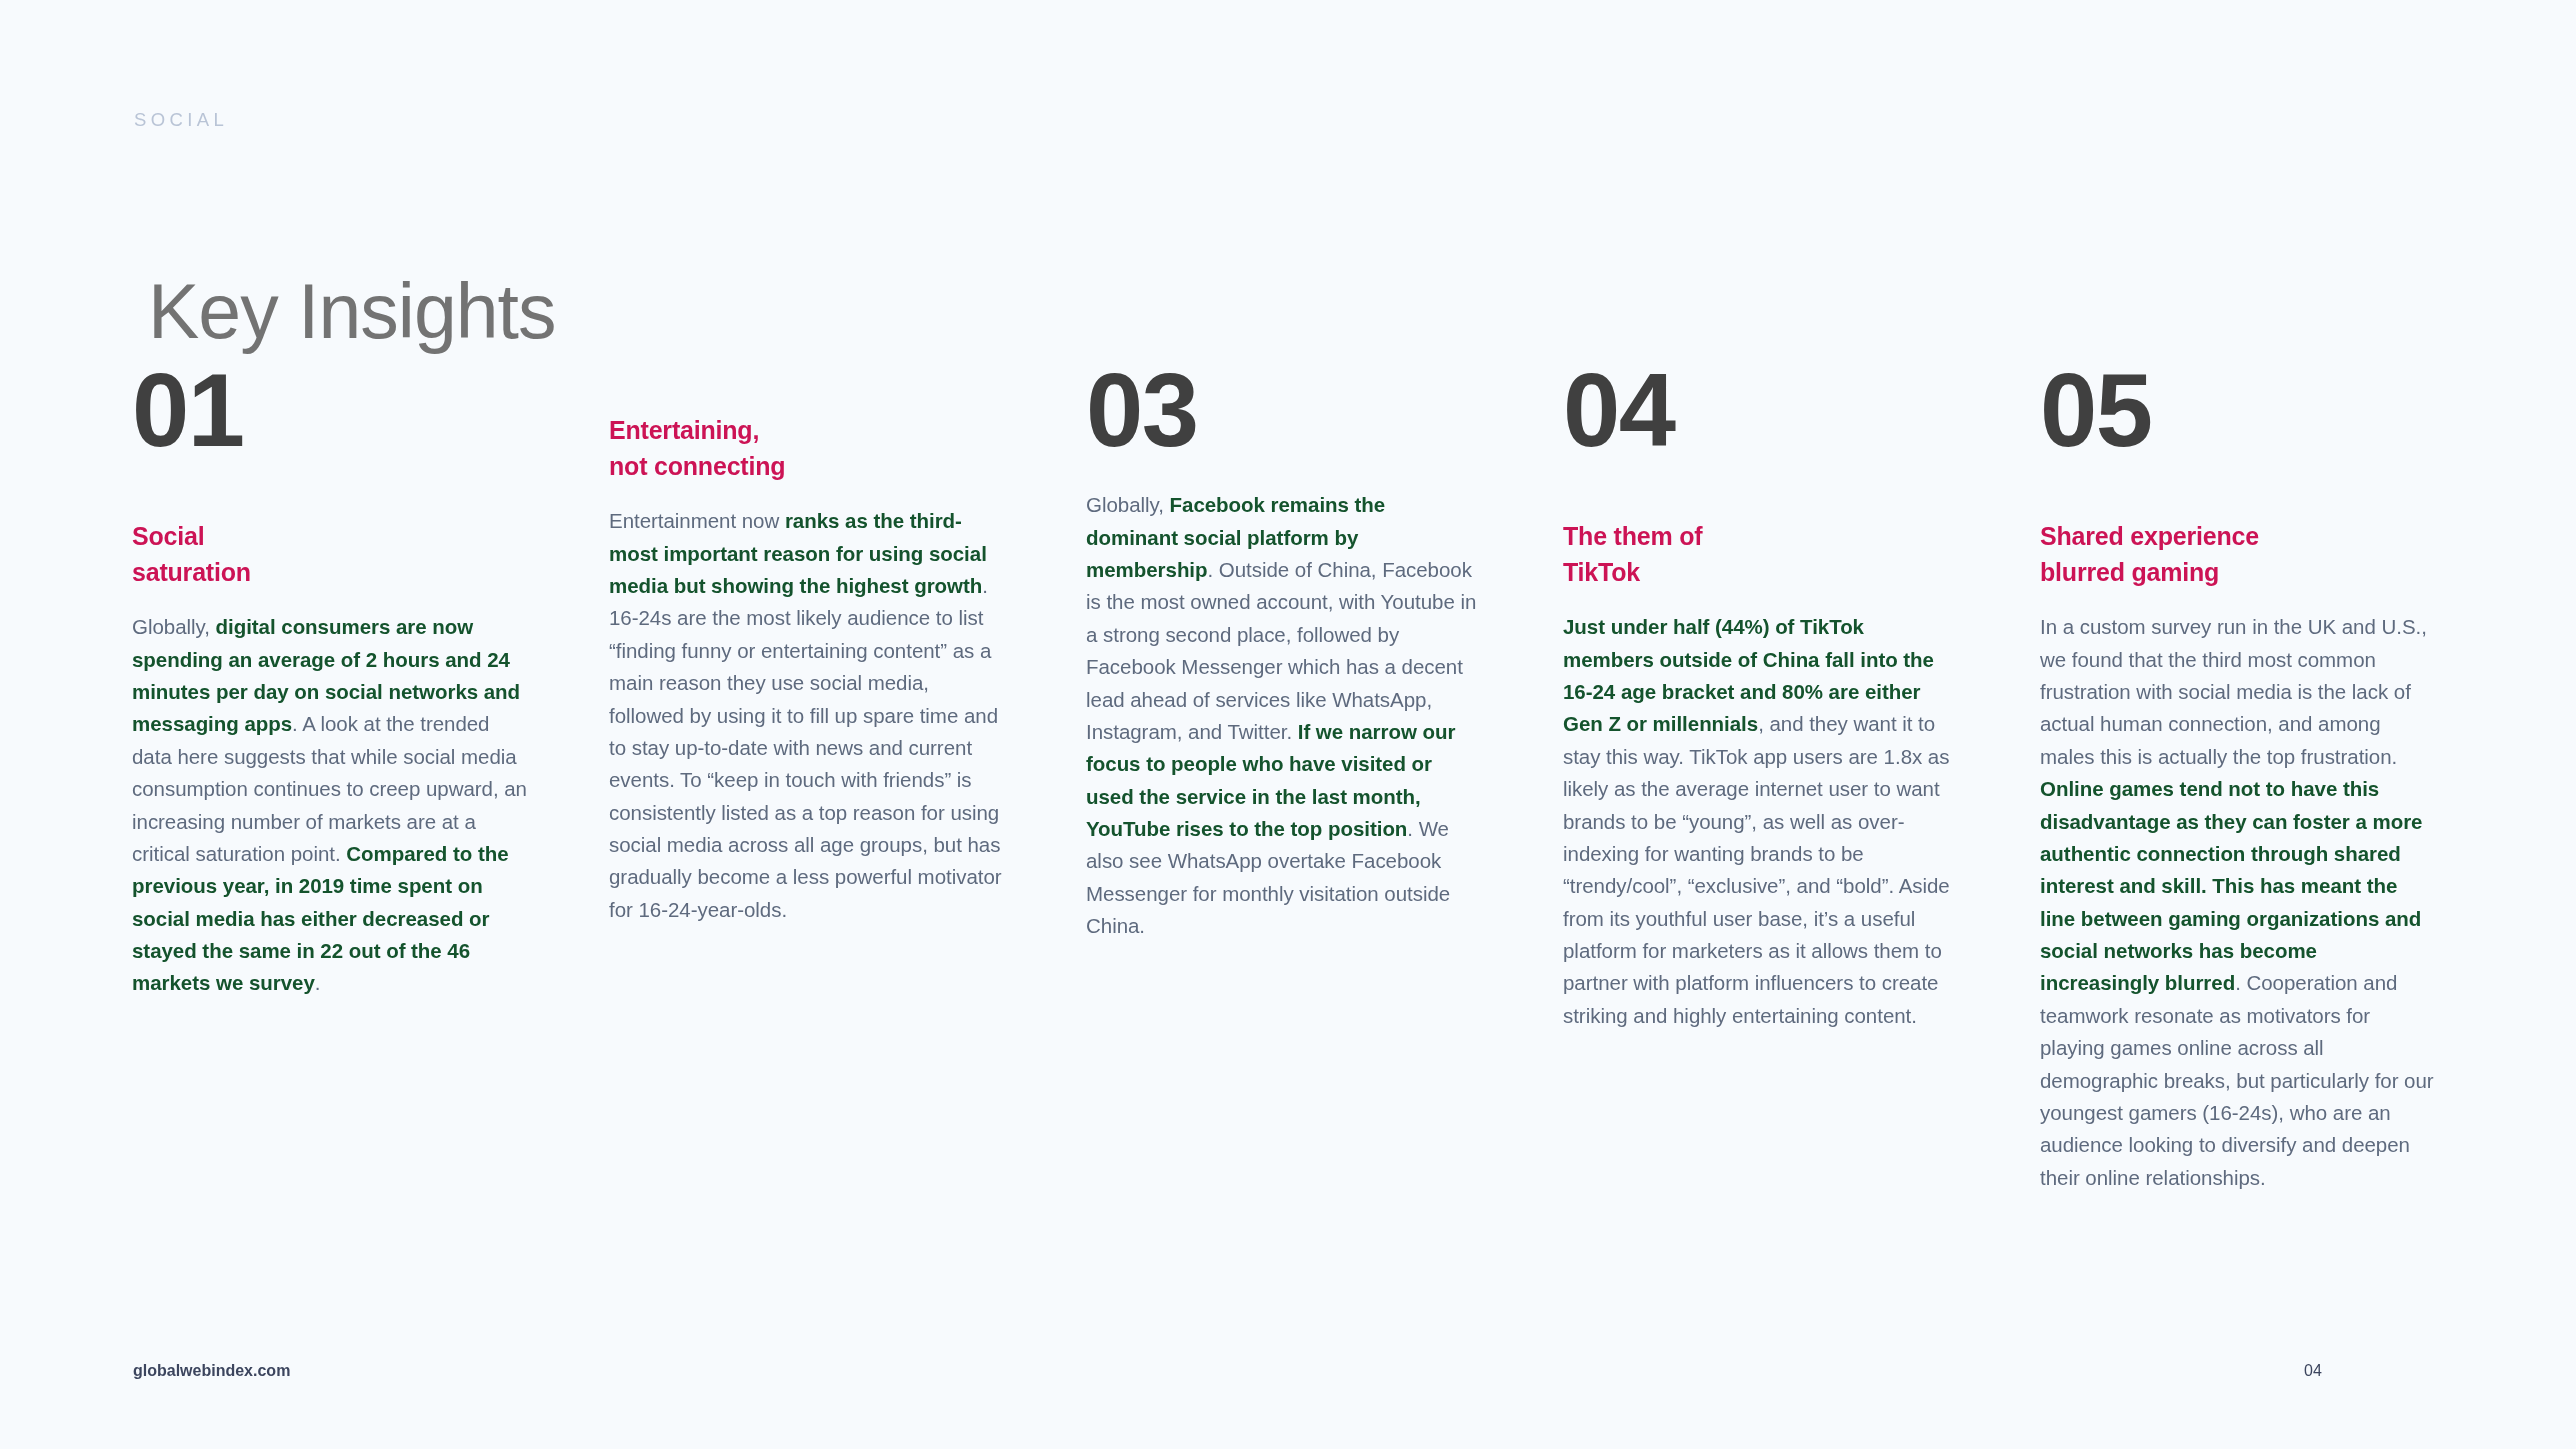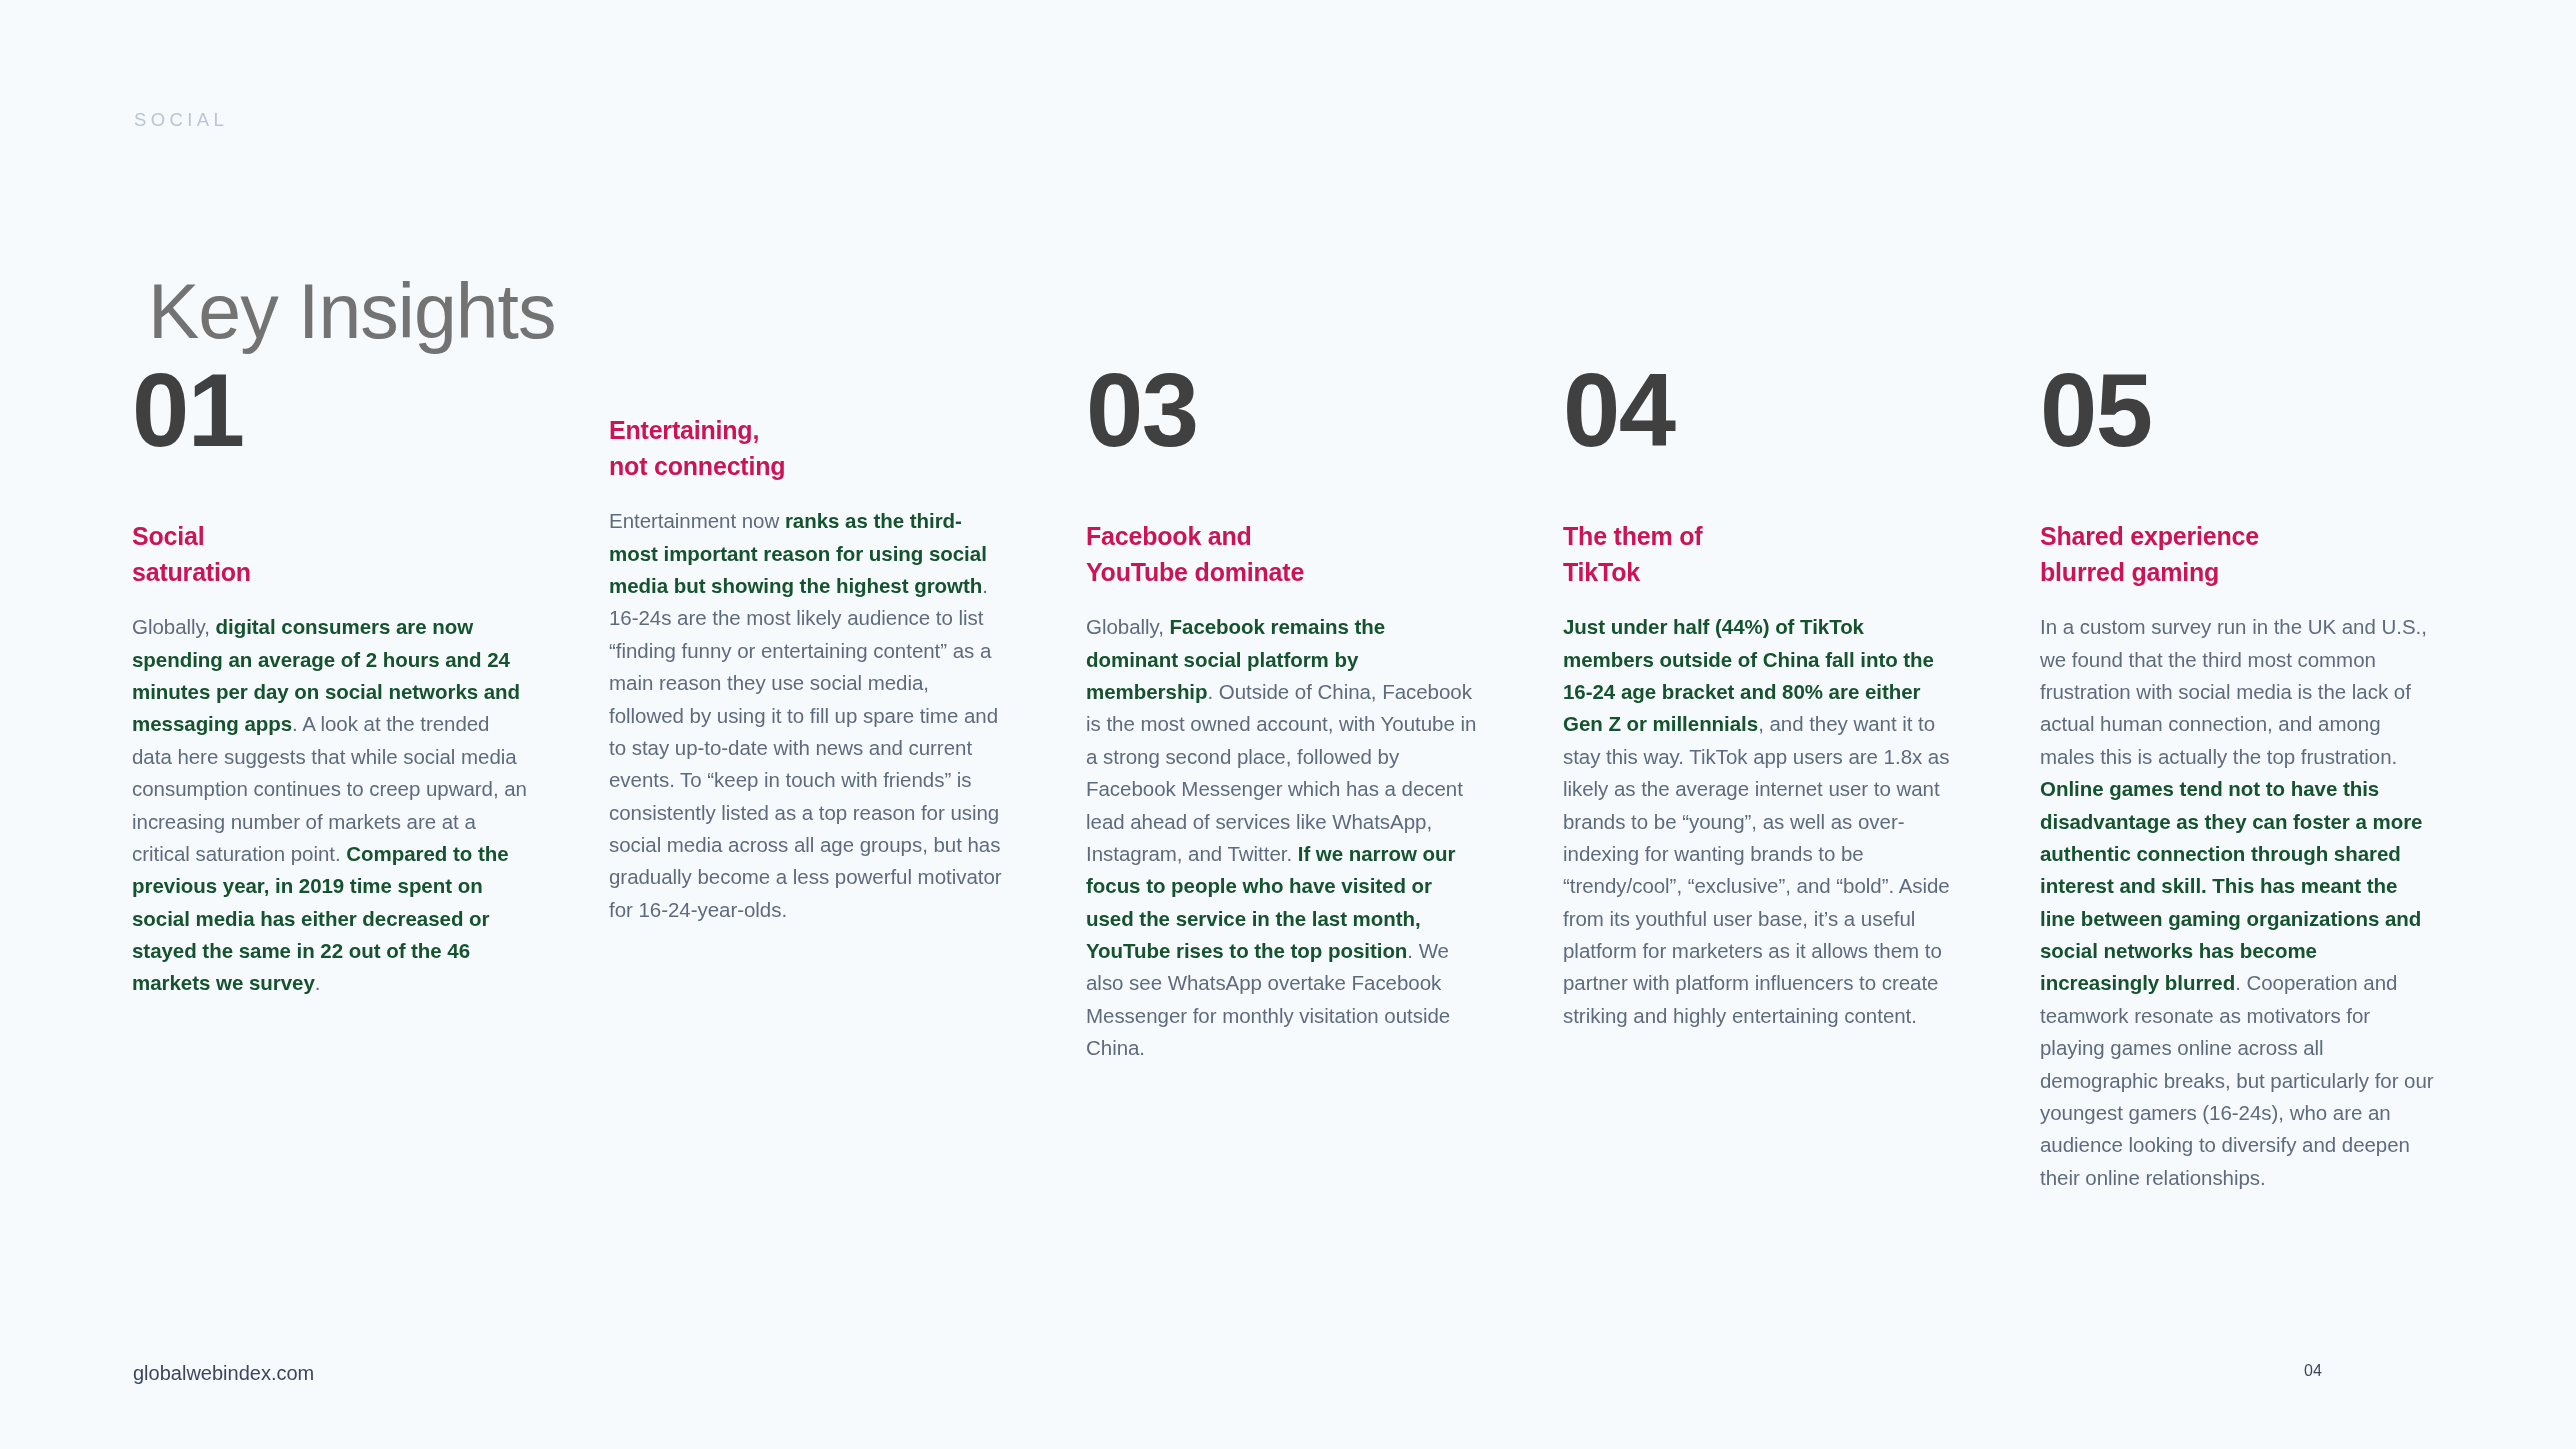--- a/index.html
+++ b/index.html
@@ -97,23 +97,23 @@
   }
 
   
   .col-4 .col-heading { letter-spacing: -0.2px; }
 
   
   .footer-left {
     position: absolute;
     left: 133px;
     top: 1362px;
-    font-size: 20px;
+    font-size: 16px;
     color: #3c455e;
-    font-weight: 400;
+    font-weight: 700;
   }
   .footer-right {
     position: absolute;
     left: 2304px;
     top: 1362px;
     font-size: 16px;
     color: #3c455e;
     font-weight: 400;
   }
 </style>
@@ -140,24 +140,20 @@
     <div class="col col-2">
       <div class="col-heading">
         <span>Entertaining,</span><br>
         <span>not connecting</span>
       </div>
       <div class="col-body">Entertainment now <b>ranks as the third-most important reason for using social media but showing the highest growth</b>. 16-24s are the most likely audience to list “finding funny or entertaining content” as a main reason they use social media, followed by using it to fill up spare time and to stay up-to-date with news and current events. To “keep in touch with friends” is consistently listed as a top reason for using social media across all age groups, but has gradually become a less powerful motivator for 16-24-year-olds.</div>
     </div>
 
     <div class="col col-3">
       <div class="col-number">03</div>
-      <div class="col-heading">
-        <span>Facebook and</span><br>
-        <span>YouTube dominate</span>
-      </div>
       <div class="col-body">Globally, <b>Facebook remains the dominant social platform by membership</b>. Outside of China, Facebook is the most owned account, with Youtube in a strong second place, followed by Facebook Messenger which has a decent lead ahead of services like WhatsApp, Instagram, and Twitter.  <b>If we narrow our focus to people who have visited or used the service in the last month, YouTube rises to the top position</b>. We also see WhatsApp overtake Facebook Messenger for monthly visitation outside China.</div>
     </div>
 
     <div class="col col-4">
       <div class="col-number">04</div>
       <div class="col-heading">
         <span>The them of</span><br>
         <span>TikTok</span>
       </div>
       <div class="col-body"><b>Just under half (44%) of TikTok members outside of China fall into the 16-24 age bracket and 80% are either Gen Z or millennials</b>, and they want it to stay this way. TikTok app users are 1.8x as likely as the average internet user to want brands to be “young”, as well as over-indexing for wanting brands to be “trendy/cool”, “exclusive”, and “bold”. Aside from its youthful user base, it’s a useful platform for marketers as it allows them to partner with platform influencers to create striking and highly entertaining content.</div>

